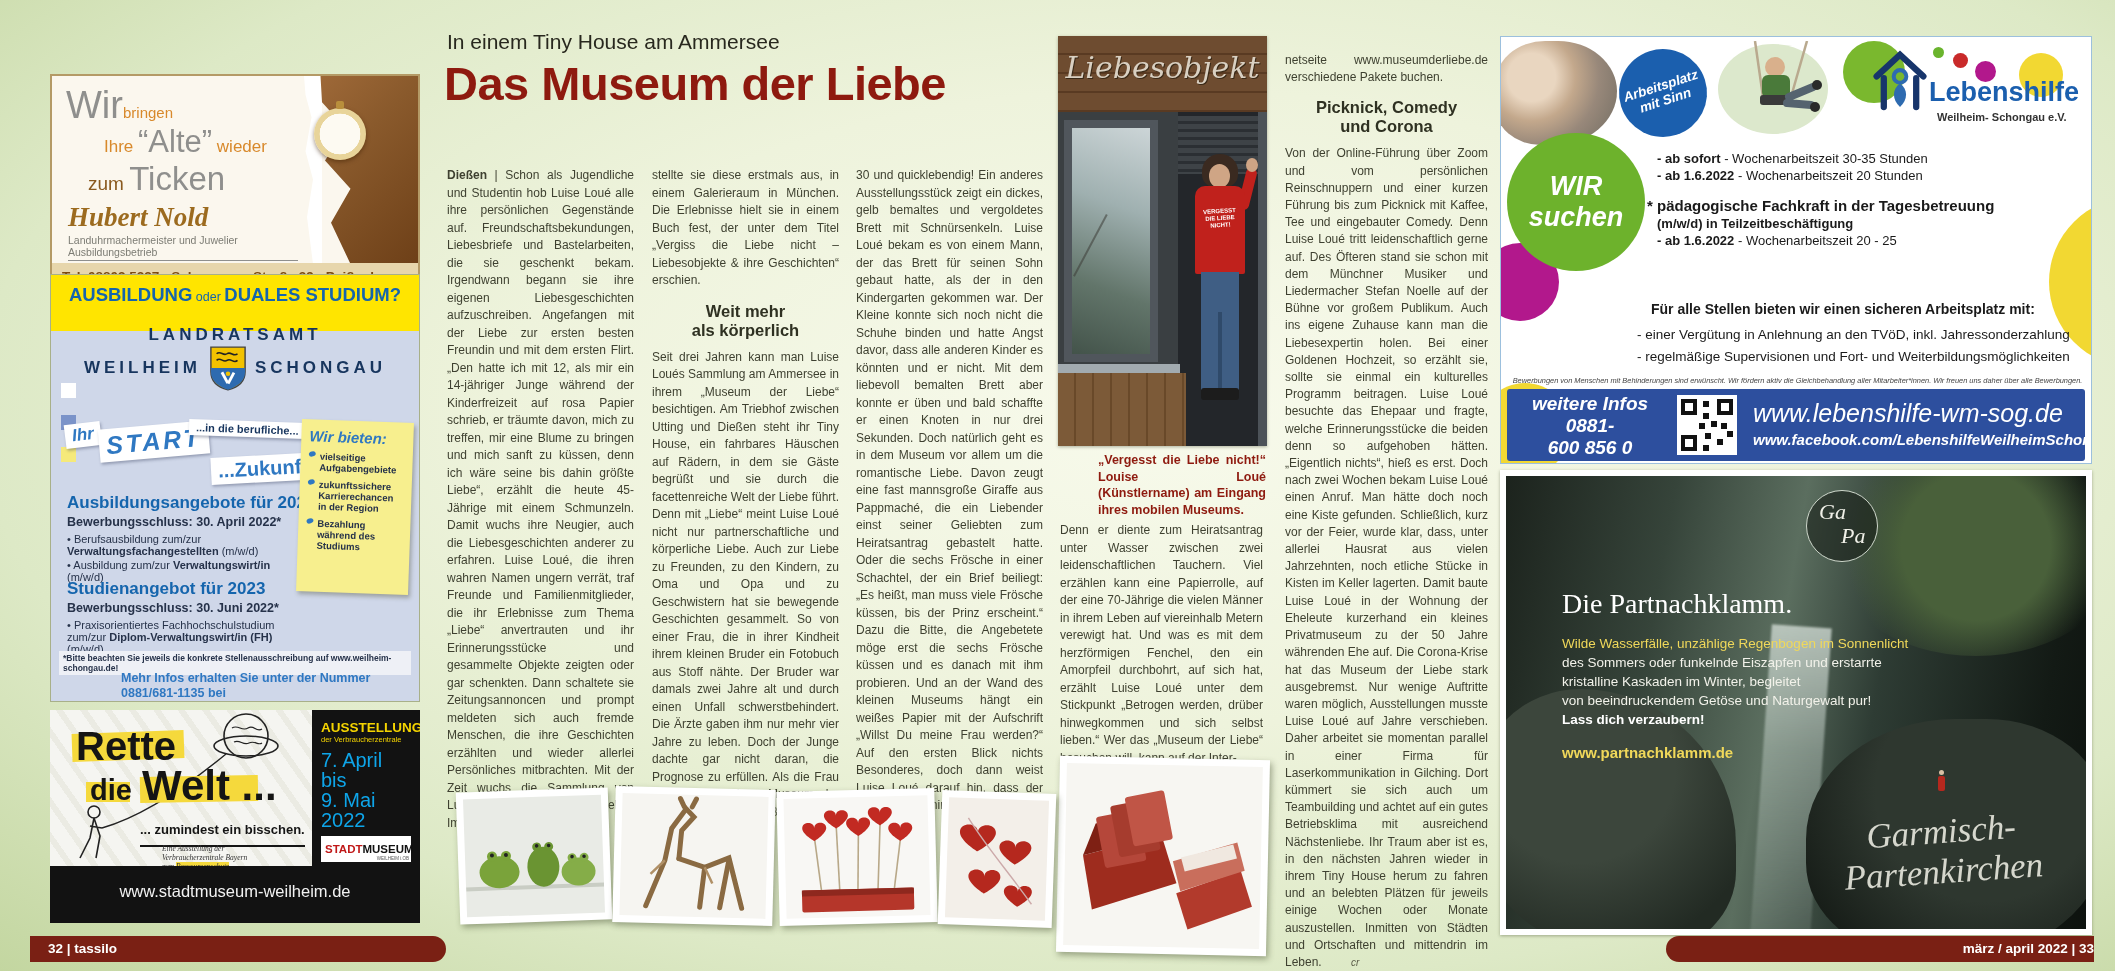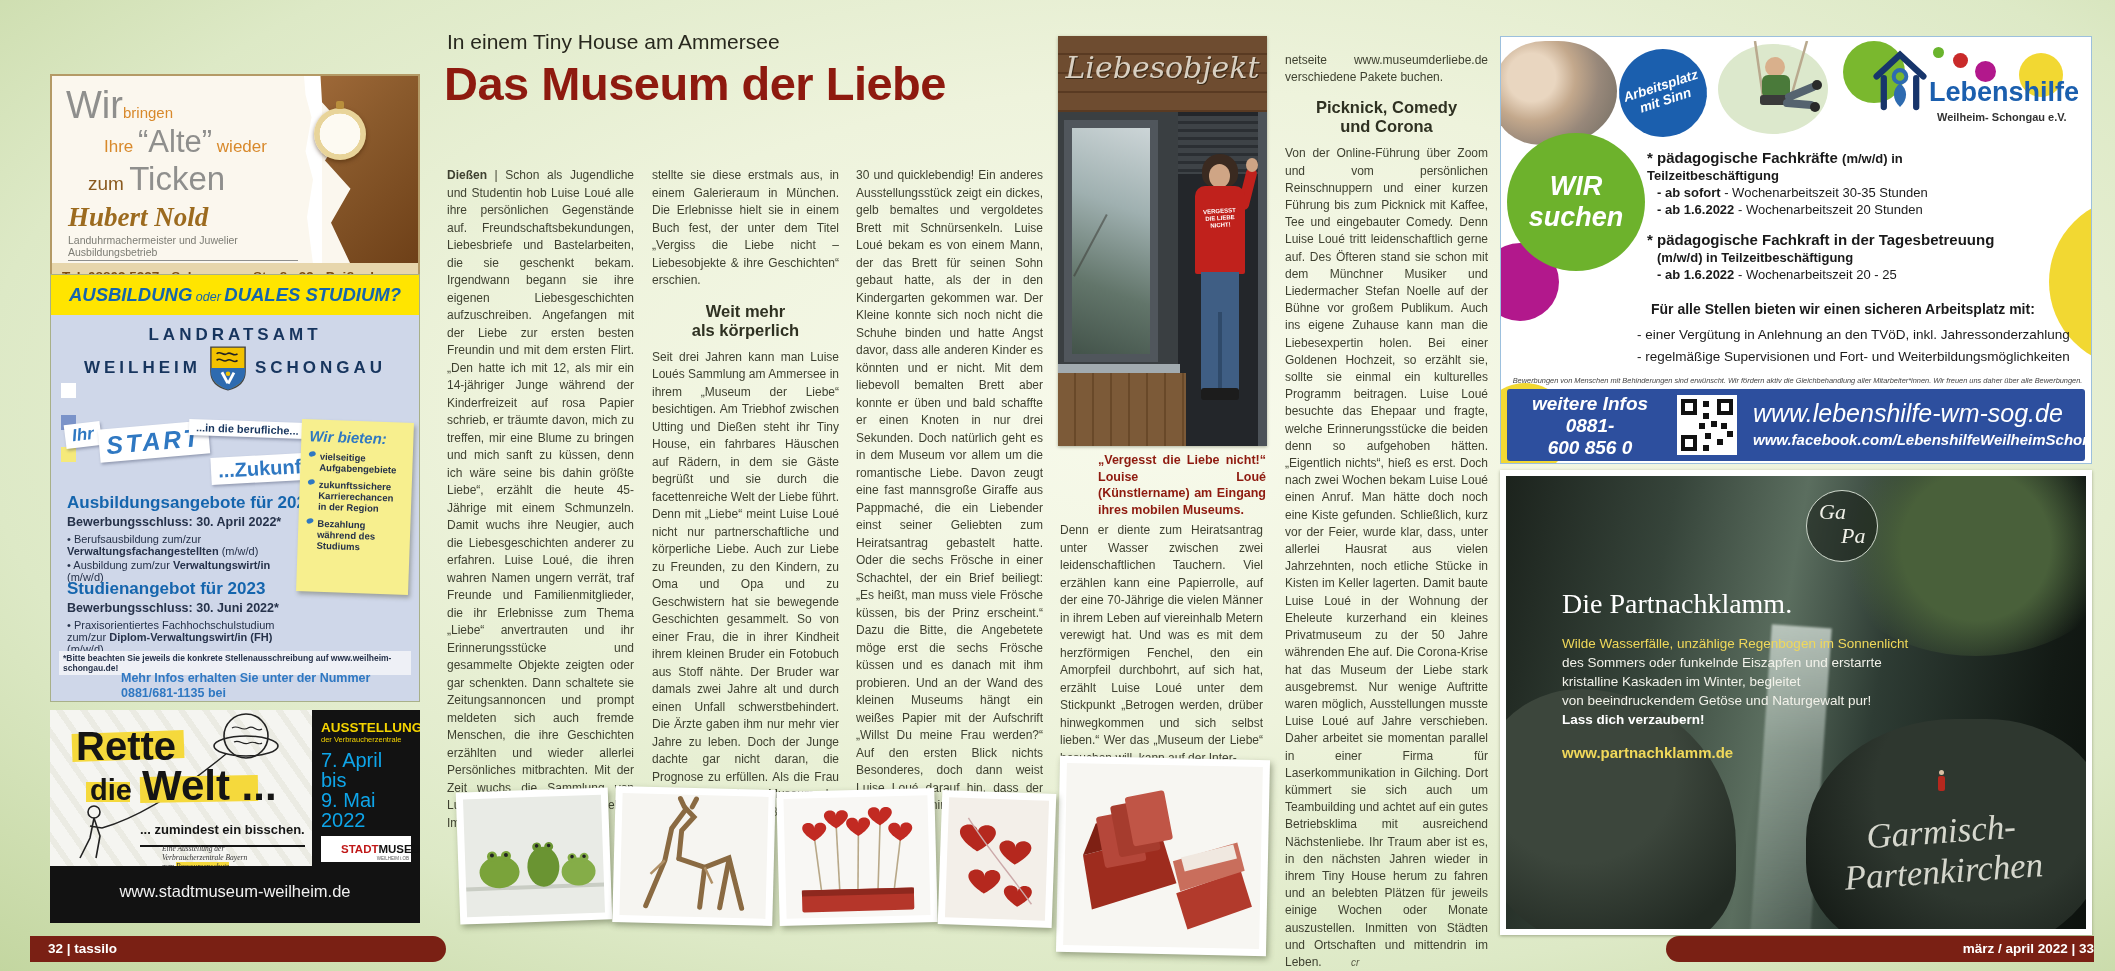--- a/index.html
+++ b/index.html
@@ -37,22 +37,22 @@
   .nold-name { position:absolute; left:16px; top:126px; font-family:"Liberation Serif",serif;
     font-style:italic; font-weight:bold; font-size:27px; color:#9c6b1f; }
   .nold-sub { position:absolute; left:16px; font-size:10.5px; color:#7c7c74; }
   .nold-div { position:absolute; left:16px; top:184px; width:230px; height:1px; background:#8f8f8d; }
   .nold-svc { position:absolute; left:16px; font-size:14px; font-weight:bold; color:#4a4a43; }
   .nold-tel { position:absolute; left:0; bottom:0; width:100%; height:27px; background:#e7d6ac;
     color:#7c4a10; font-weight:bold; font-size:13.5px; line-height:27px; padding-left:10px; }
 
   
   #ad-lra { left:50px; top:274px; width:370px; height:428px; background:#cfd7e9; border:1px solid #a8b089; overflow:hidden; }
-  .lra-head { position:absolute; left:0; top:0; width:100%; height:40px; background:#ffe500;
-    text-align:center; line-height:40px; color:#1565ad; font-weight:bold; font-size:18.5px;font-style:italic; }
+  .lra-head { position:absolute; left:0; top:0; width:100%; height:56px; background:#ffe500;
+    text-align:center; line-height:40px; color:#1565ad; font-weight:bold; font-size:18.5px; }
   .lra-head .oder { font-size:12.5px; font-weight:normal; }
   .lra-org1 { position:absolute; left:0; top:50px; width:100%; text-align:center; color:#17355e;
     font-weight:bold; font-size:17px; letter-spacing:4px; }
   .lra-org2 { position:absolute; left:0; top:70px; width:100%; display:flex; justify-content:center;
     align-items:center; gap:8px; color:#17355e; font-weight:bold; font-size:17px; letter-spacing:4px; }
   .lra-px { position:absolute; width:15px; height:15px; }
   .lra-stickers { position:absolute; left:10px; top:140px; width:250px; height:80px; }
   .card { background:#fff; box-shadow:1px 2px 3px rgba(40,50,80,.35); display:inline-block; padding:2px 7px; }
   .lra-ihr { position:absolute; left:4px; top:8px; transform:rotate(-7deg); color:#2f78c2; font-weight:800; font-style:italic; font-size:17px; }
   .lra-start { position:absolute; left:38px; top:10px; transform:rotate(-5deg); color:#2f78c2; font-weight:800; font-style:italic; font-size:25px; letter-spacing:3px; }
@@ -79,21 +79,21 @@
   .rette-t1 { position:absolute; left:26px; top:14px; font-size:40px; font-weight:800; color:#151515; }
   .rette-t2 { position:absolute; left:40px; top:64px; font-size:29px; font-weight:800; color:#151515; }
   .rette-t3 { position:absolute; left:92px; top:52px; font-size:42px; font-weight:800; color:#151515; }
   .rette-t5 { position:absolute; left:90px; top:112px; font-size:13px; font-weight:800; color:#151515; border-bottom:2px solid #151515; padding-bottom:8px; }
   .rette-small { position:absolute; left:112px; top:134px; font-size:7.5px; font-style:italic; color:#333; line-height:9px; font-family:"Liberation Serif",serif; }
   .rette-small .hl { background:#f5d93c; }
   .rette-black { position:absolute; left:262px; top:0; width:108px; height:156px; background:#121212; padding:10px 9px; }
   .rette-r1 { color:#f5d400; font-weight:bold; font-size:13.5px; }
   .rette-r2 { color:#f5d400; font-size:7.5px; margin-bottom:6px; }
   .rette-date { color:#0ea5e9; font-size:20px; line-height:20px; }
-  .rette-logo { margin-top:6px; background:#fff; width:90px; height:26px; display:flex; align-items:center; padding-left:20px; position:relative; }
+  .rette-logo { margin-top:6px; background:#fff; width:90px; height:26px; display:flex; align-items:center; padding-left:4px; position:relative; }
   .rette-logo .b { font-size:11.5px; font-weight:800; }
   .rette-logo .std { color:#c01818; } .rette-logo .mus { color:#111; }
   .rette-logo .wm { position:absolute; right:2px; bottom:1px; font-size:4.5px; color:#555; }
   .rette-addr { color:#e5e5e5; font-size:12px; line-height:15px; margin-top:6px; }
   .rette-urlbar { position:absolute; left:0; top:156px; width:370px; height:57px; background:#121212;
     color:#f2f2f2; font-size:16.5px; text-align:center; line-height:50px; }
 
   
   .kicker { left:447px; top:30px; font-size:21px; color:#28281e; }
   .headline { left:444px; top:56px; font-size:47px; font-weight:800; color:#8e1a0f; letter-spacing:-0.5px; }
@@ -471,21 +471,20 @@
     <div class="lh-circle" style="left:452px;top:16px;width:15px;height:15px;background:#c92a2a"></div>
     <div class="lh-circle" style="left:474px;top:24px;width:21px;height:21px;background:#b2188c"></div>
     <div class="lh-circle" style="left:518px;top:16px;width:44px;height:44px;background:#f2d832"></div>
     <div class="lh-logo-name">Lebenshilfe</div>
     <div class="lh-logo-sub">Weilheim- Schongau e.V.</div>
     <div class="lh-wir">
         <span>WIR</span>
         <span>suchen</span>
       </div>
     <div class="lh-jobs">
-      <div class="lh-job-line1"><span>* pädagogische Fachkräfte </span><span class="rest">(m/w/d)  in Teilzeitbeschäftigung</span></div>
       <div class="lh-job-sub"><b>- ab sofort</b><span> - Wochenarbeitszeit 30-35 Stunden</span></div>
       <div class="lh-job-sub"><b>- ab 1.6.2022</b><span> - Wochenarbeitszeit 20 Stunden</span></div>
       <div class="lh-job-line1" style="margin-top:14px">* pädagogische Fachkraft in der Tagesbetreuung</div>
       <div class="lh-job-sub" style="font-weight:800">(m/w/d) in Teilzeitbeschäftigung</div>
       <div class="lh-job-sub"><b>- ab 1.6.2022</b><span> - Wochenarbeitszeit 20 - 25</span></div>
     </div>
     <div class="lh-offer-head">Für alle Stellen bieten wir einen sicheren Arbeitsplatz mit:</div>
     <div class="lh-offer" style="top:290px">- einer Vergütung in Anlehnung an den TVöD, inkl. Jahressonderzahlung</div>
     <div class="lh-offer" style="top:312px">- regelmäßige Supervisionen und Fort- und Weiterbildungsmöglichkeiten</div>
     <div class="lh-disc">Bewerbungen von Menschen mit Behinderungen sind erwünscht. Wir fördern aktiv die Gleichbehandlung aller Mitarbeiter*innen. Wir freuen uns daher über alle Bewerbungen.</div>

